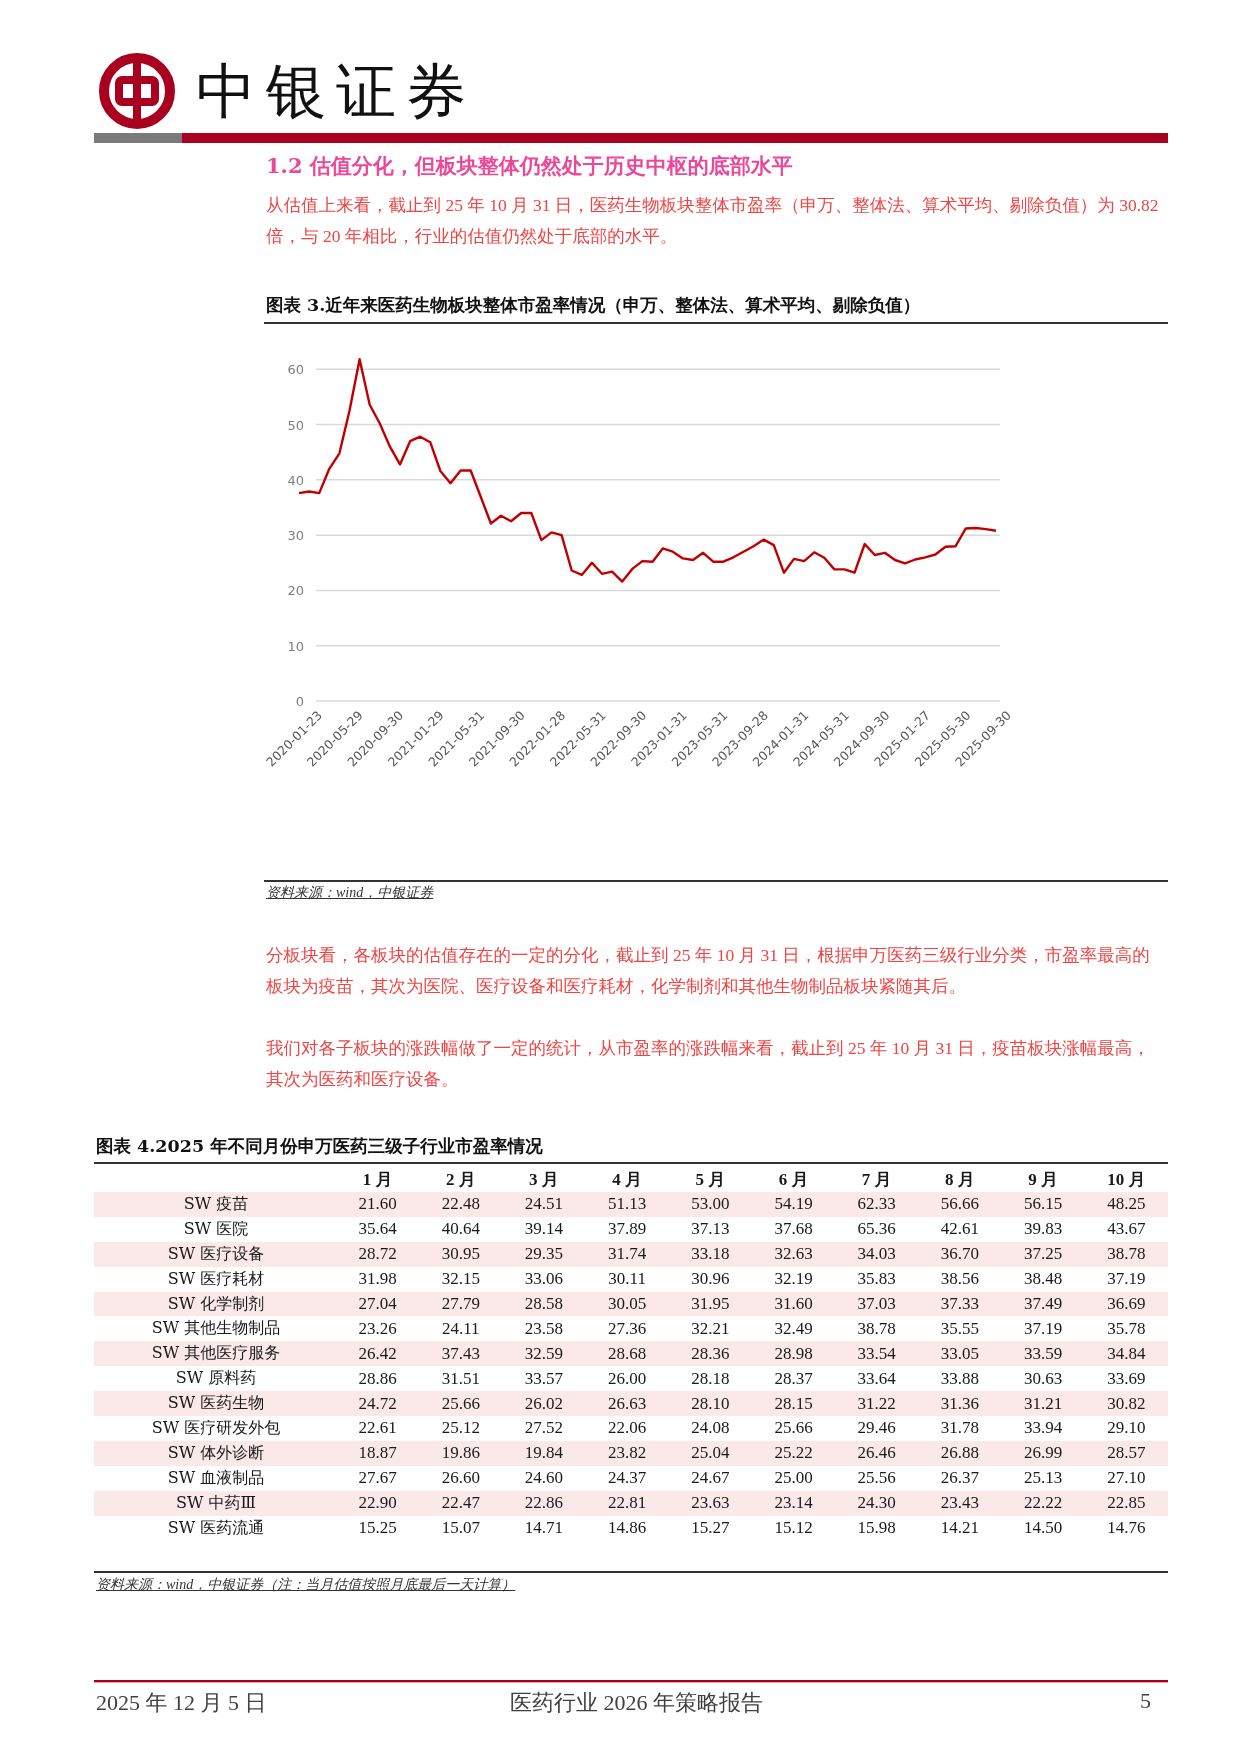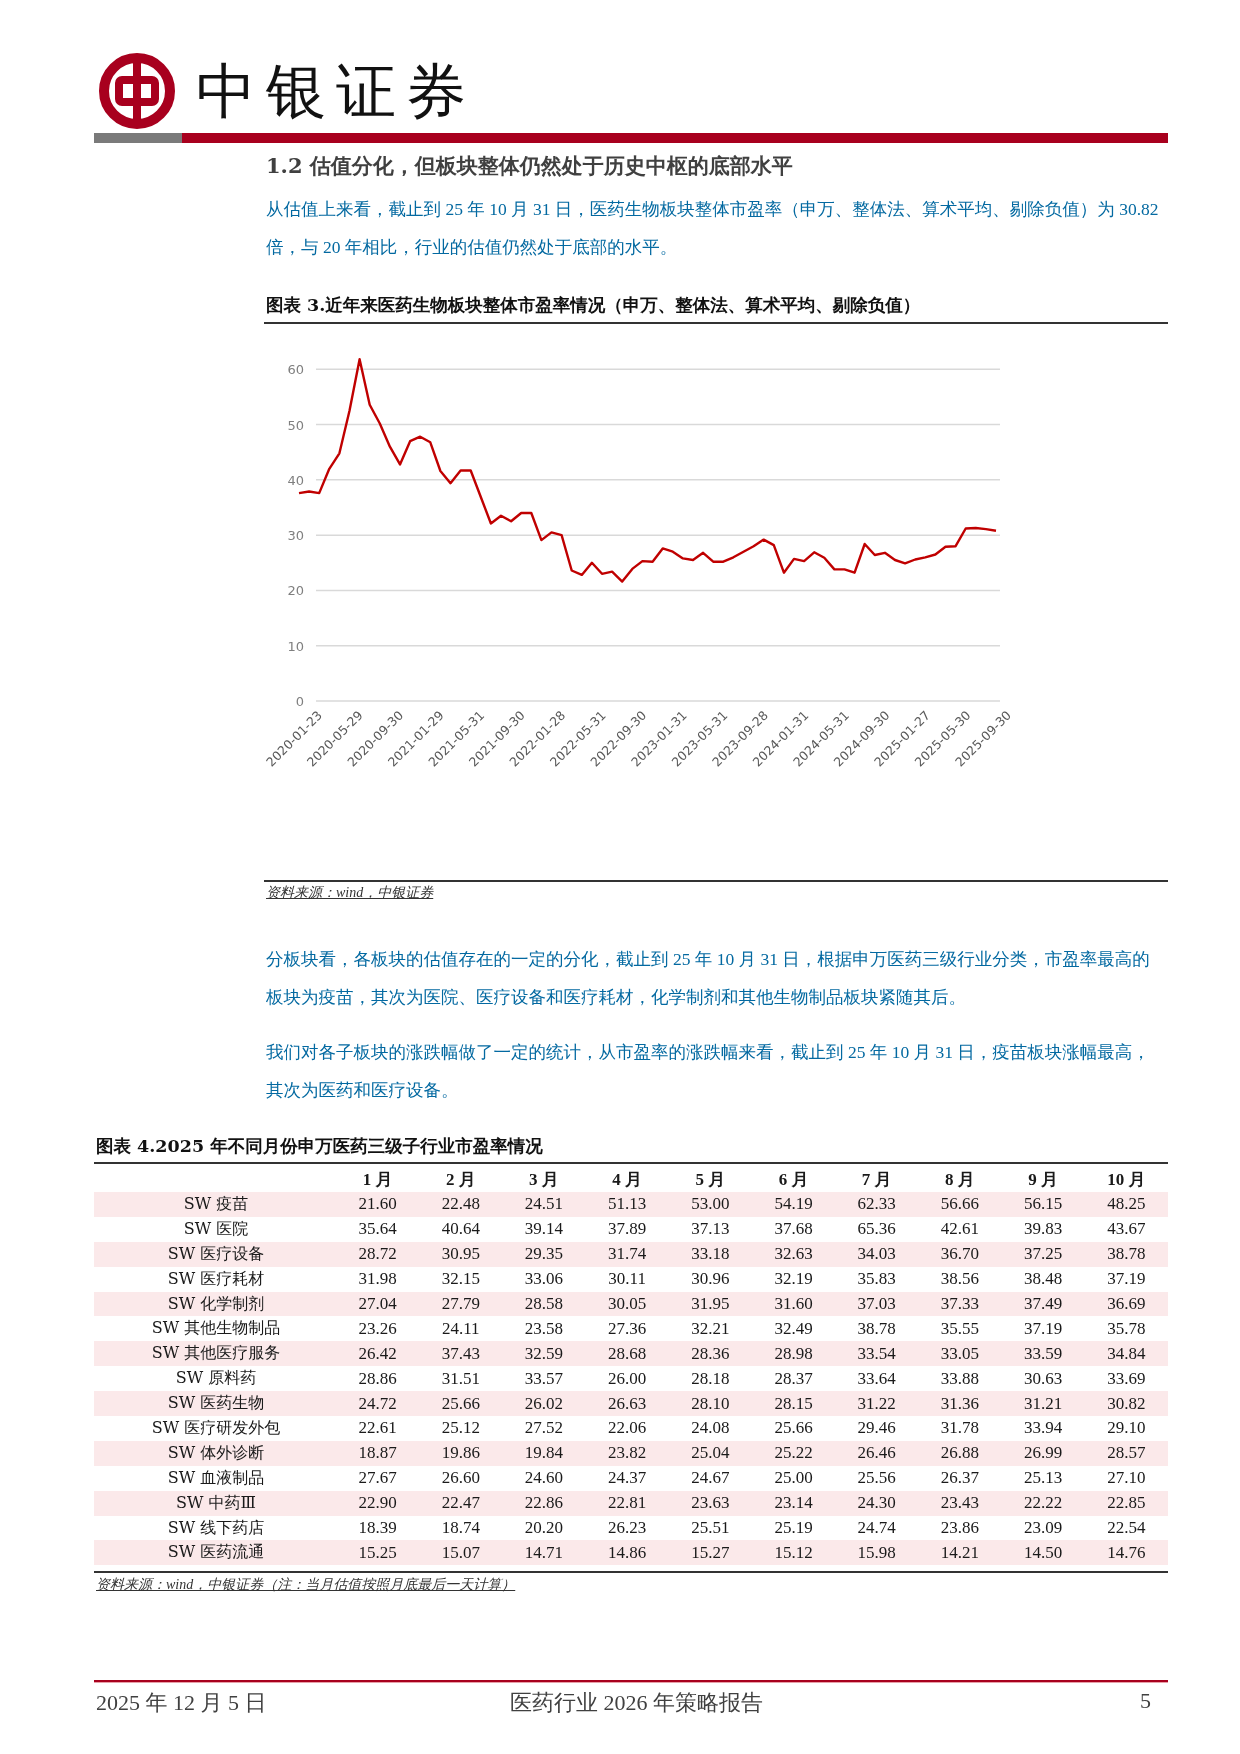--- a/index.html
+++ b/index.html
@@ -6,22 +6,22 @@
   body { width: 1240px; height: 1754px; position: relative; overflow: hidden;
          font-family: "DejaVu Serif", "Liberation Serif", serif; color: #1a1a1a; }
   .abs { position: absolute; }
   
   .logo { left: 98px; top: 52px; width: 78px; height: 78px; }
   .brand { left: 196px; top: 52px; font-family: "DejaVu Serif", serif; font-size: 60px;
            letter-spacing: 10px; color: #111; line-height: 78px; font-weight: normal; }
   .hdr-bar-grey { left: 94px; top: 133px; width: 88px; height: 10px; background: #7a7a7a; }
   .hdr-bar-red { left: 182px; top: 133px; width: 986px; height: 10px; background: #a8001e; }
   
-  .h2 { left: 266px; top: 152px; font-size: 21px; font-weight: bold; color: #404040; }
-  .para { font-family: "Liberation Serif", serif; font-size: 17.5px; line-height: 38px; color: #0369a1; }
+  .h2 { left: 266px; top: 152px; font-size: 21px; font-weight: bold; color: #ec4899; }
+  .para { font-family: "Liberation Serif", serif; font-size: 17.5px; line-height: 31px; color: #ef4444; }
   .p1 { left: 266px; top: 190px; width: 900px; }
   .fig-title { font-family: "DejaVu Serif", serif; font-size: 17.5px; font-weight: bold; color: #111; }
   .f3 { left: 266px; top: 293px; }
   .rule { height: 1.5px; background: #333; }
   .r1 { left: 264px; top: 322px; width: 904px; }
   .r2 { left: 264px; top: 880px; width: 904px; }
   .src { font-family: "Liberation Serif", serif; font-style: italic; font-size: 14px; color: #333; text-decoration: underline; }
   .s1 { left: 266px; top: 884px; }
   .p2 { left: 266px; top: 940px; width: 900px; }
   .p3 { left: 266px; top: 1033px; width: 900px; }
@@ -295,33 +295,20 @@
         <td>22.86</td>
         <td>22.81</td>
         <td>23.63</td>
         <td>23.14</td>
         <td>24.30</td>
         <td>23.43</td>
         <td>22.22</td>
         <td>22.85</td>
       </tr>
       <tr>
-        <td class="name">SW 线下药店</td>
-        <td>18.39</td>
-        <td>18.74</td>
-        <td>20.20</td>
-        <td>26.23</td>
-        <td>25.51</td>
-        <td>25.19</td>
-        <td>24.74</td>
-        <td>23.86</td>
-        <td>23.09</td>
-        <td>22.54</td>
-      </tr>
-      <tr>
         <td class="name">SW 医药流通</td>
         <td>15.25</td>
         <td>15.07</td>
         <td>14.71</td>
         <td>14.86</td>
         <td>15.27</td>
         <td>15.12</td>
         <td>15.98</td>
         <td>14.21</td>
         <td>14.50</td>

